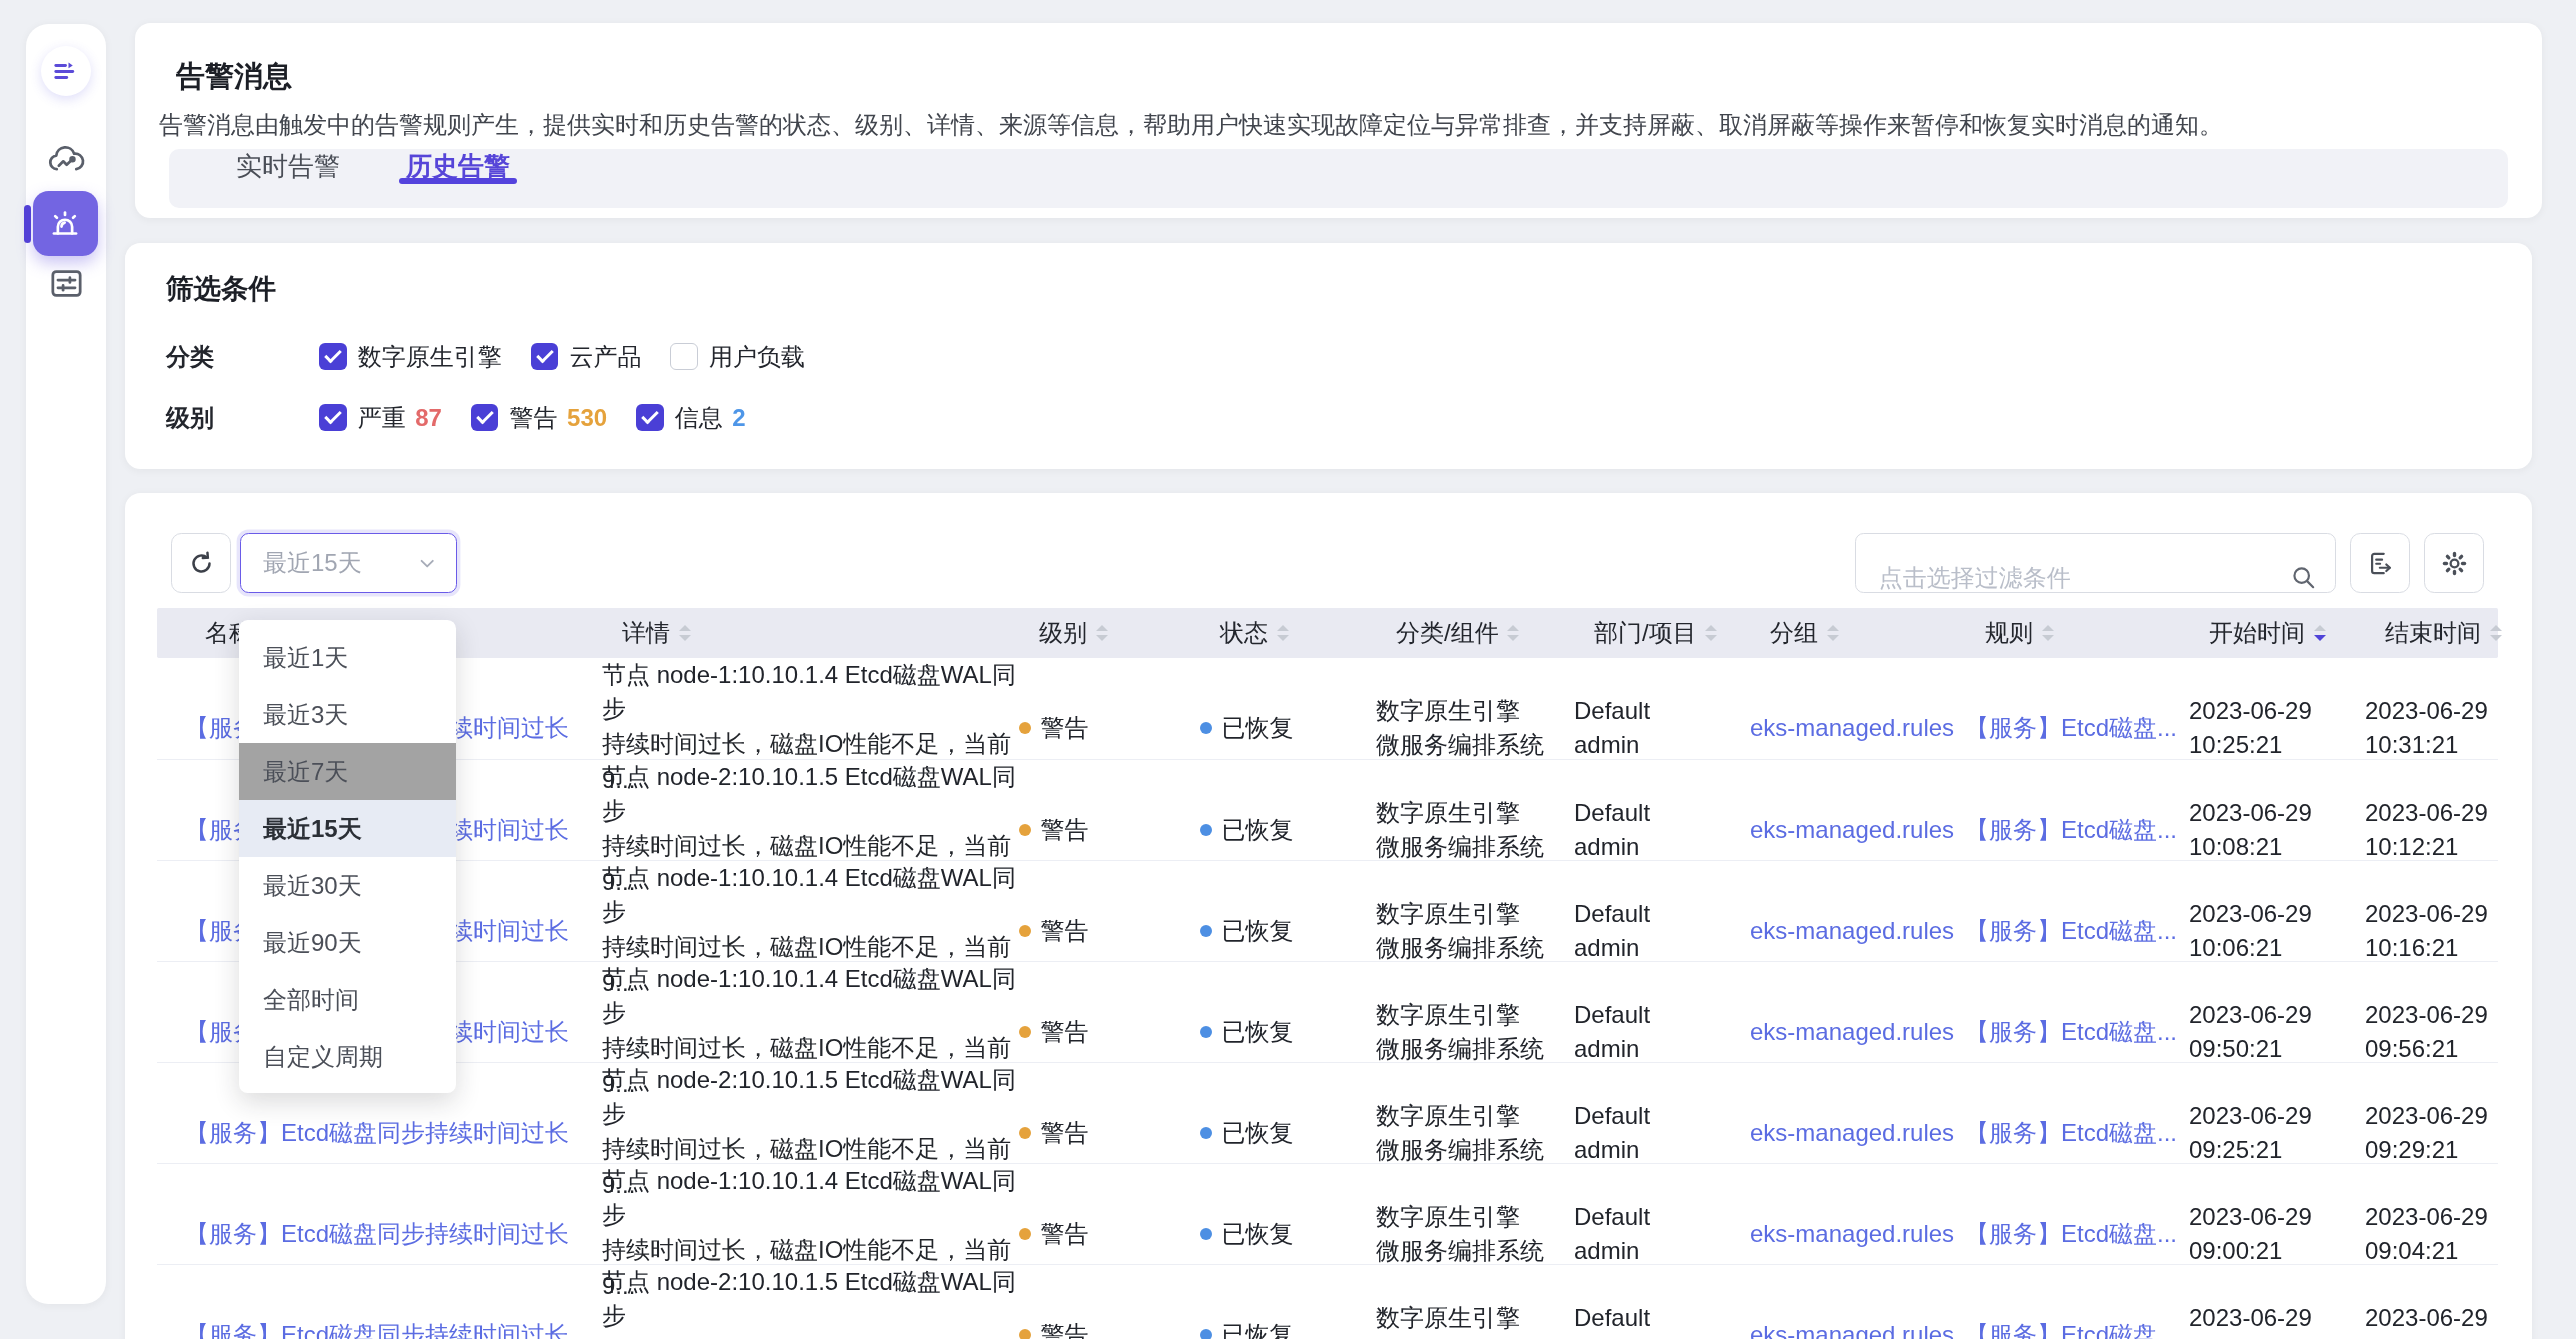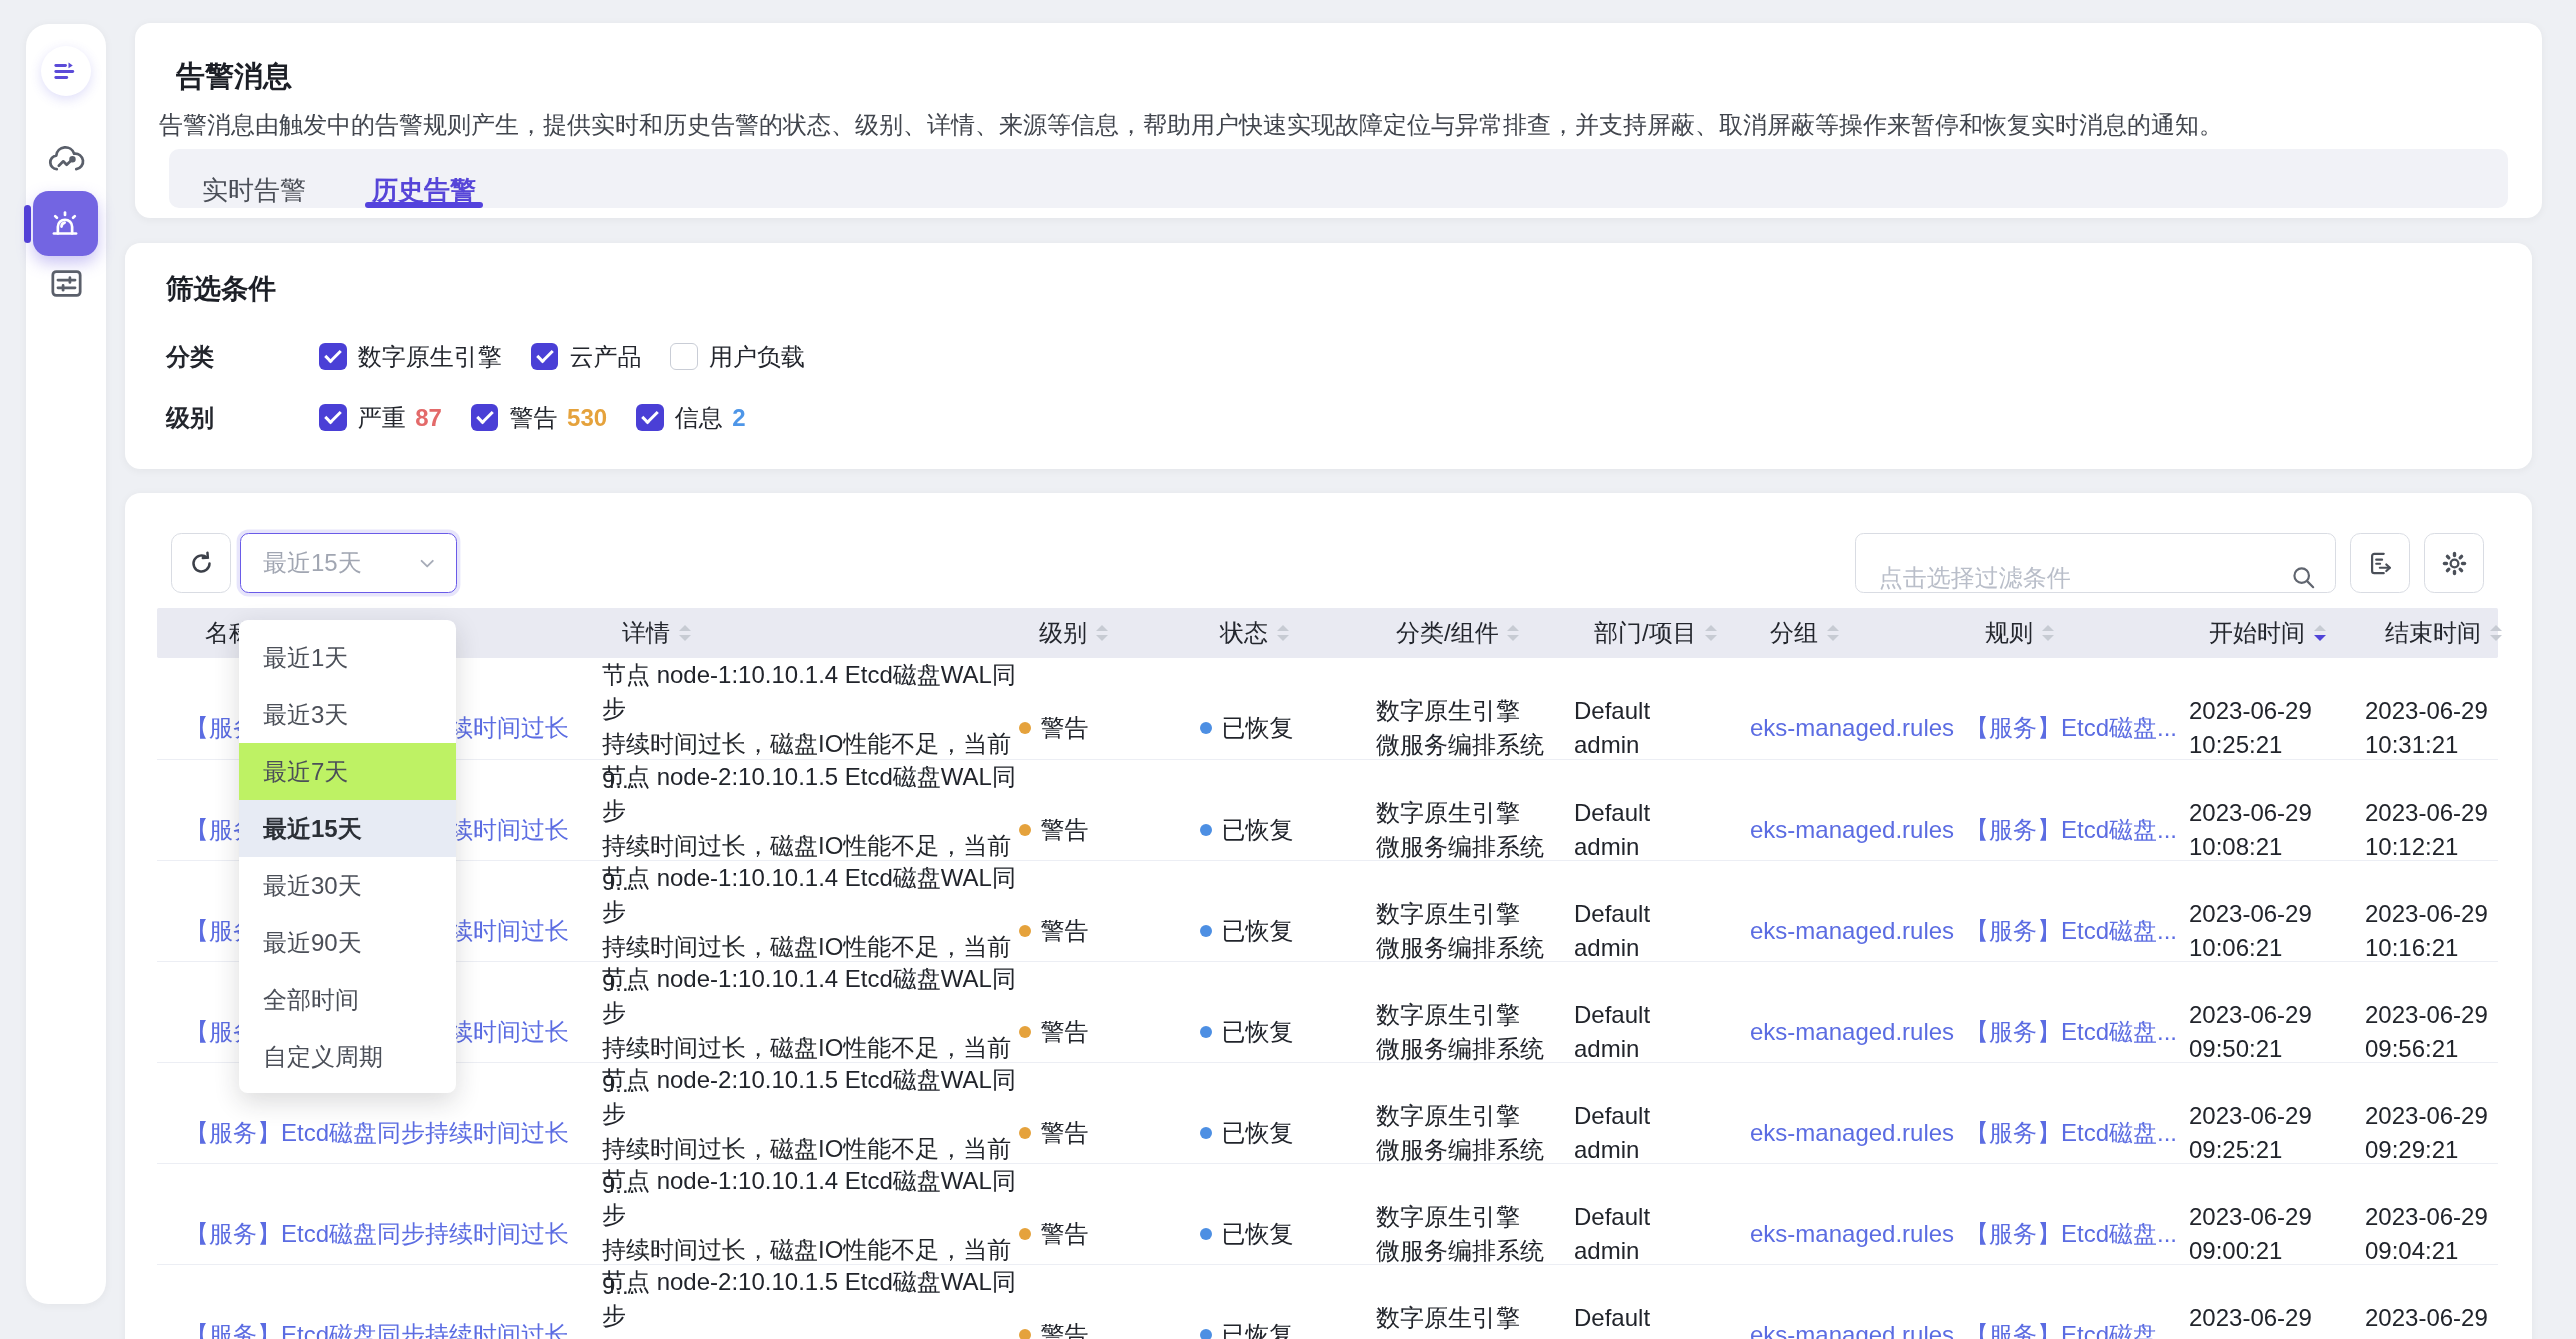--- a/index.html
+++ b/index.html
@@ -20,21 +20,21 @@
   .side-cloud { top:117px; } .side-sliders { top:239px; }
   .side-active { position:absolute; left:6.9px; top:167px; width:65px; height:65px; border-radius:15.5px;
     background:#7365e2; box-shadow:0 6.9px 15.5px rgba(115,101,226,.38); display:flex; align-items:center; justify-content:center; cursor:pointer; }
   .side-indicator { position:absolute; left:-1.7px; top:181px; width:6.9px; height:38px; border-radius:4.3px; background:#5240d6; }
 
   
   .head-card { left:125px; top:23px; width:2407px; height:195px;margin-left:10px; }
   .page-title { position:absolute; left:41px; top:34px; font-size:29px; font-weight:700; color:#1c1f26; }
   .page-desc  { position:absolute; left:24px; top:86px; font-size:24px; color:#41454d; }
   .tabbar { position:absolute; left:34px; right:34px; top:126px; height:59px; background:#f1f2f7; border-radius:10px;
-    display:flex; align-items:flex-end; }
+    display:flex; align-items:flex-start; padding-left:34px; }
   .tab { position:relative; display:flex; align-items:center; padding:0 33px; font-size:26px; color:#4a4e57; cursor:pointer; }
   .tab.active { color:#5645d8; font-weight:600; }
   .tab.active .tab-underline { position:absolute; left:26px; right:26px; bottom:0; height:6px; border-radius:3.4px; background:#5443dd; }
 
   
   .filter-card { left:125px; top:243px; width:2407px; height:226px; }
   .filter-title { position:absolute; left:41px; top:27.5px; font-size:27.5px; font-weight:700; color:#1c1f26; }
   .filter-rows { position:absolute; left:41px; top:83px; right:41px; }
   .filter-row { display:flex; align-items:center; height:61px; }
   .filter-label { width:153px; font-weight:700; color:#23262d; }
@@ -78,21 +78,21 @@
   .two-line { line-height:34px; }
   .detail { line-height:36px; color:#23262b; }
   a.lnk { color:#5b6ce2; text-decoration:none; cursor:pointer; white-space:nowrap; }
   .dot-cell { display:flex; align-items:center; gap:9.5px; }
   .dot { width:12px; height:12px; border-radius:50%; flex:none; }
 
   
   .dropdown { position:absolute; left:114px; top:127px; width:217px; background:#fff; border-radius:8.6px;
     box-shadow:0 8.6px 26px rgba(30,34,40,.16); padding:8.6px 0; z-index:30; }
   .dd-opt { height:57px; line-height:57px; padding-left:24px; color:#4b4f58; cursor:pointer; white-space:nowrap; }
-  .dd-opt.hover { background:#bef264; }
+  .dd-opt.hover { background:#a3a3a3; }
   .dd-opt.selected { background:#e7ebf4; font-weight:700; color:#2b2f36; }
 
   svg { display:block; }
 </style>
 </head>
 <body>
 
 <aside class="card sidebar">
   <div class="menu-btn">
     <span>

